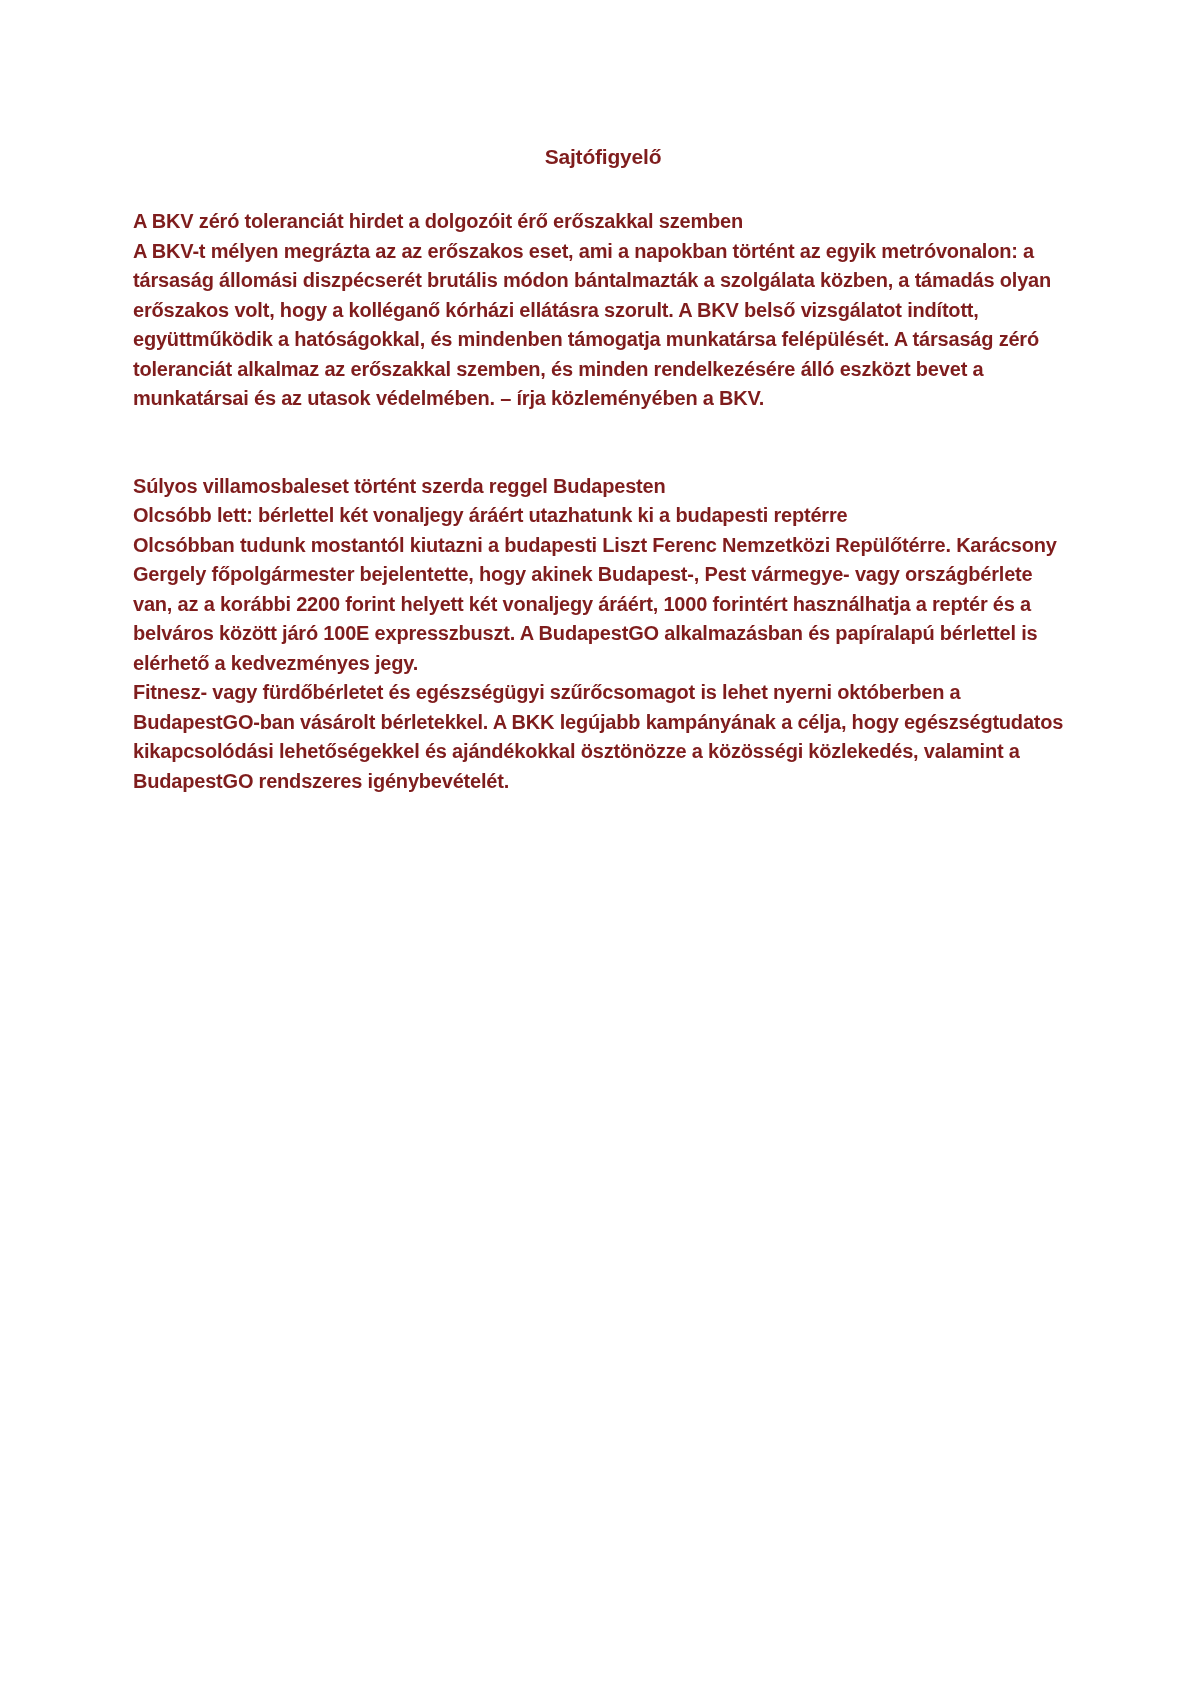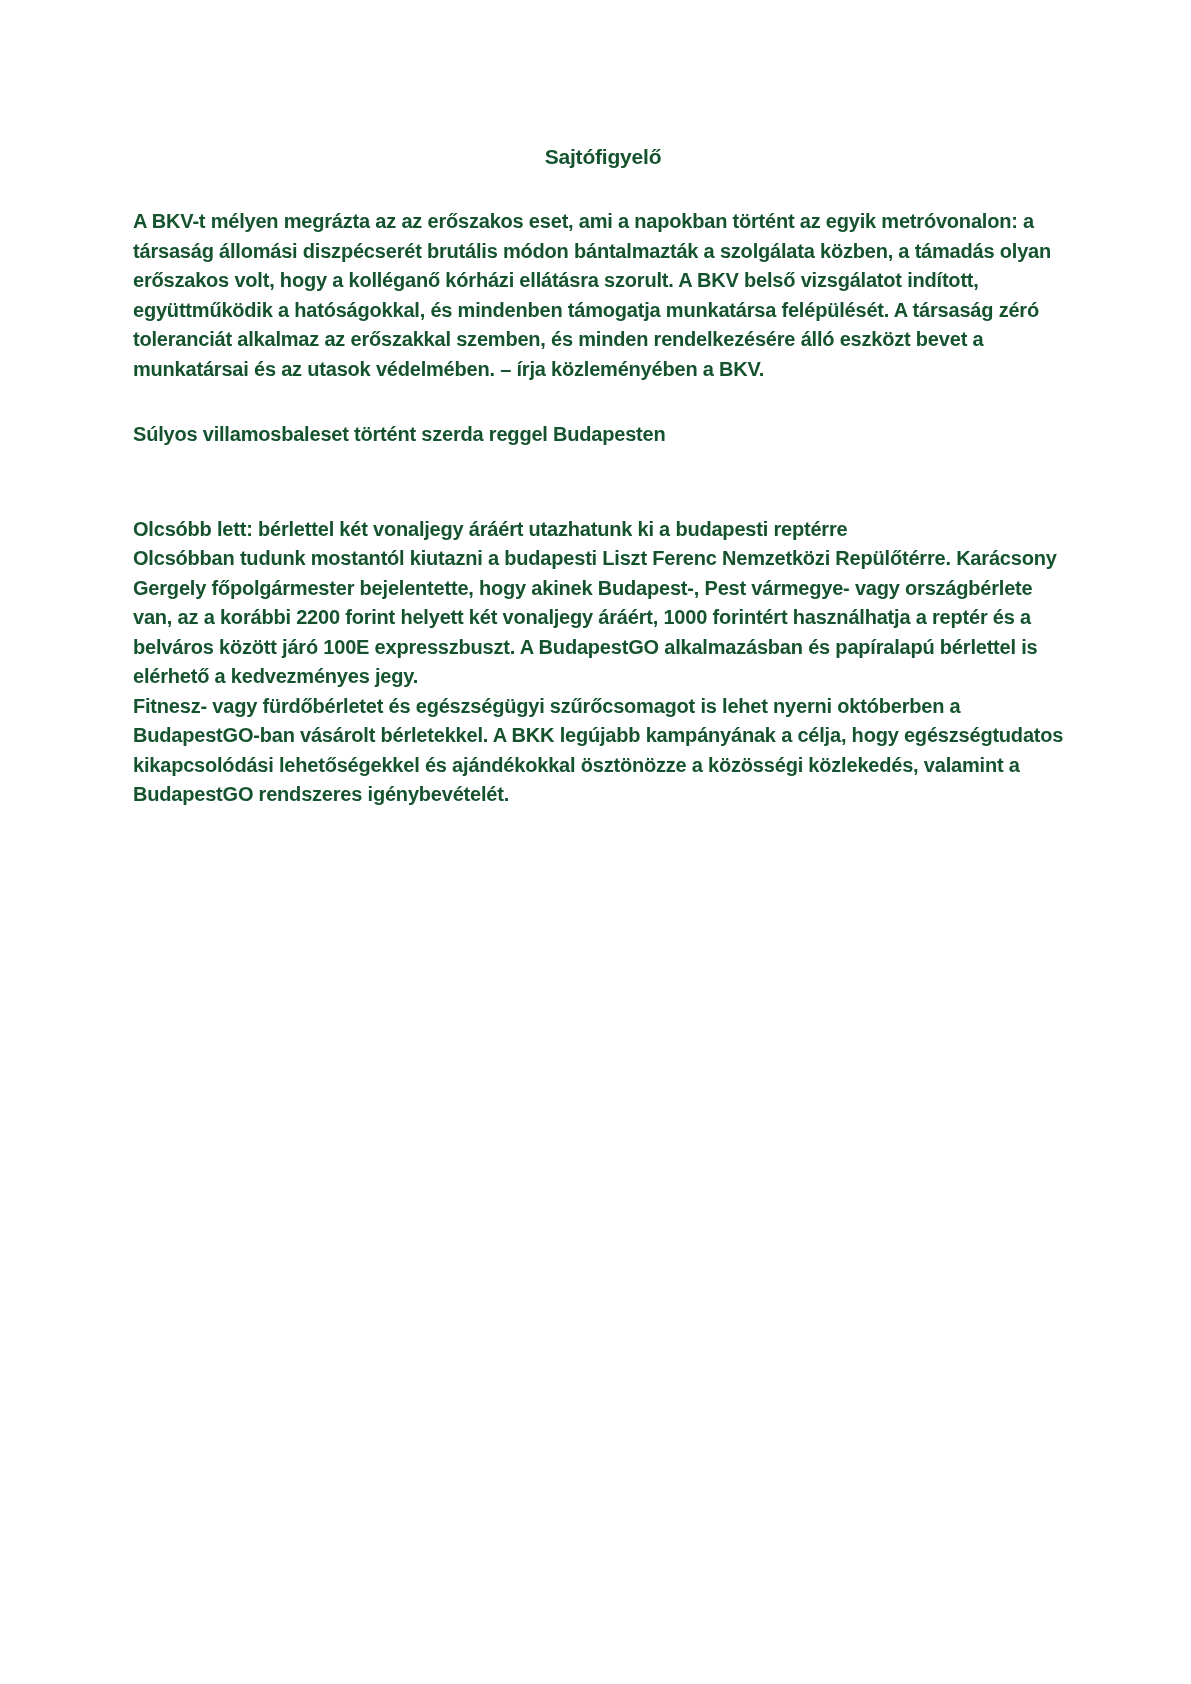--- a/index.html
+++ b/index.html
@@ -3,21 +3,21 @@
 <meta charset="utf-8">
 <style>
   * { margin: 0; padding: 0; box-sizing: border-box; }
   html, body { background: #ffffff; }
   .page {
     position: relative;
     width: 1191px;
     height: 1684px;
     background: #ffffff;
     font-family: "Liberation Sans", "DejaVu Sans", sans-serif;
-    color: #14532d;
+    color: #7f1d1d;
     overflow: hidden;
   }
   .content {
     position: absolute;
     left: 133px;
     top: 140px;
     width: 940px;
   }
   .doc-header {
     text-align: center;
@@ -34,34 +34,35 @@
   .article .heading {
     font-weight: bold;
     font-size: 20px;
     line-height: 29.5px;
   }
   .article .body {
     font-weight: bold;
   }
   .article:nth-of-type(1) { margin-top: 49px; }
   .article:nth-of-type(2) { margin-top: 34px; }
-  .article:nth-of-type(3) { margin-top: 36px; }
-  .article:nth-of-type(4) { margin-top: 65px; }
+  .article:nth-of-type(3) { margin-top: 58px; }
+  .article:nth-of-type(4) { }
 </style>
 </head>
 <body>
 
 <div class="page">
   <div class="content">
 
     <div class="doc-header">
       <div>Sajtófigyelő</div>
     </div>
 
     <div class="article">
+      <div class="heading">A BKV zéró toleranciát hirdet a dolgozóit érő erőszakkal szemben</div>
       <div class="body">A BKV-t mélyen megrázta az az erőszakos eset, ami a napokban történt az egyik metróvonalon: a társaság állomási diszpécserét brutális módon bántalmazták a szolgálata közben, a támadás olyan erőszakos volt, hogy a kolléganő kórházi ellátásra szorult. A BKV belső vizsgálatot indított, együttműködik a hatóságokkal, és mindenben támogatja munkatársa felépülését. A társaság zéró toleranciát alkalmaz az erőszakkal szemben, és minden rendelkezésére álló eszközt bevet a munkatársai és az utasok védelmében. – írja közleményében a BKV.</div>
     </div>
 
     <div class="article">
       <div class="heading">Súlyos villamosbaleset történt szerda reggel Budapesten</div>
     </div>
 
     <div class="article">
       <div class="heading">Olcsóbb lett: bérlettel két vonaljegy áráért utazhatunk ki a budapesti reptérre</div>
       <div class="body">Olcsóbban tudunk mostantól kiutazni a budapesti Liszt Ferenc Nemzetközi Repülőtérre. Karácsony Gergely főpolgármester bejelentette, hogy akinek Budapest-, Pest vármegye- vagy országbérlete van, az a korábbi 2200 forint helyett két vonaljegy áráért, 1000 forintért használhatja a reptér és a belváros között járó 100E expresszbuszt. A BudapestGO alkalmazásban és papíralapú bérlettel is elérhető a kedvezményes jegy.</div>

